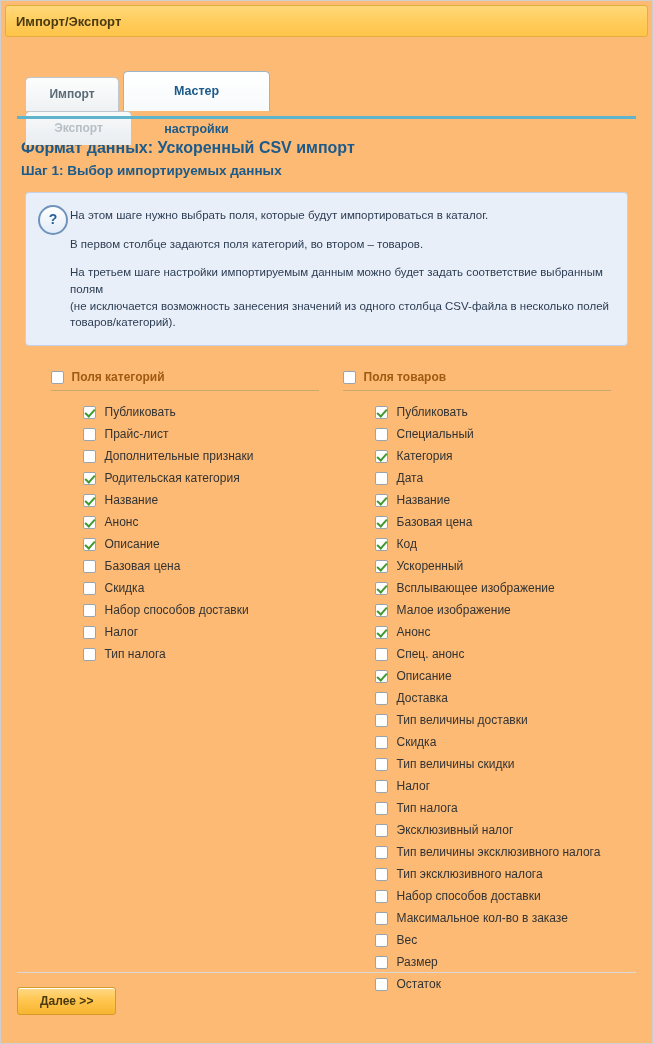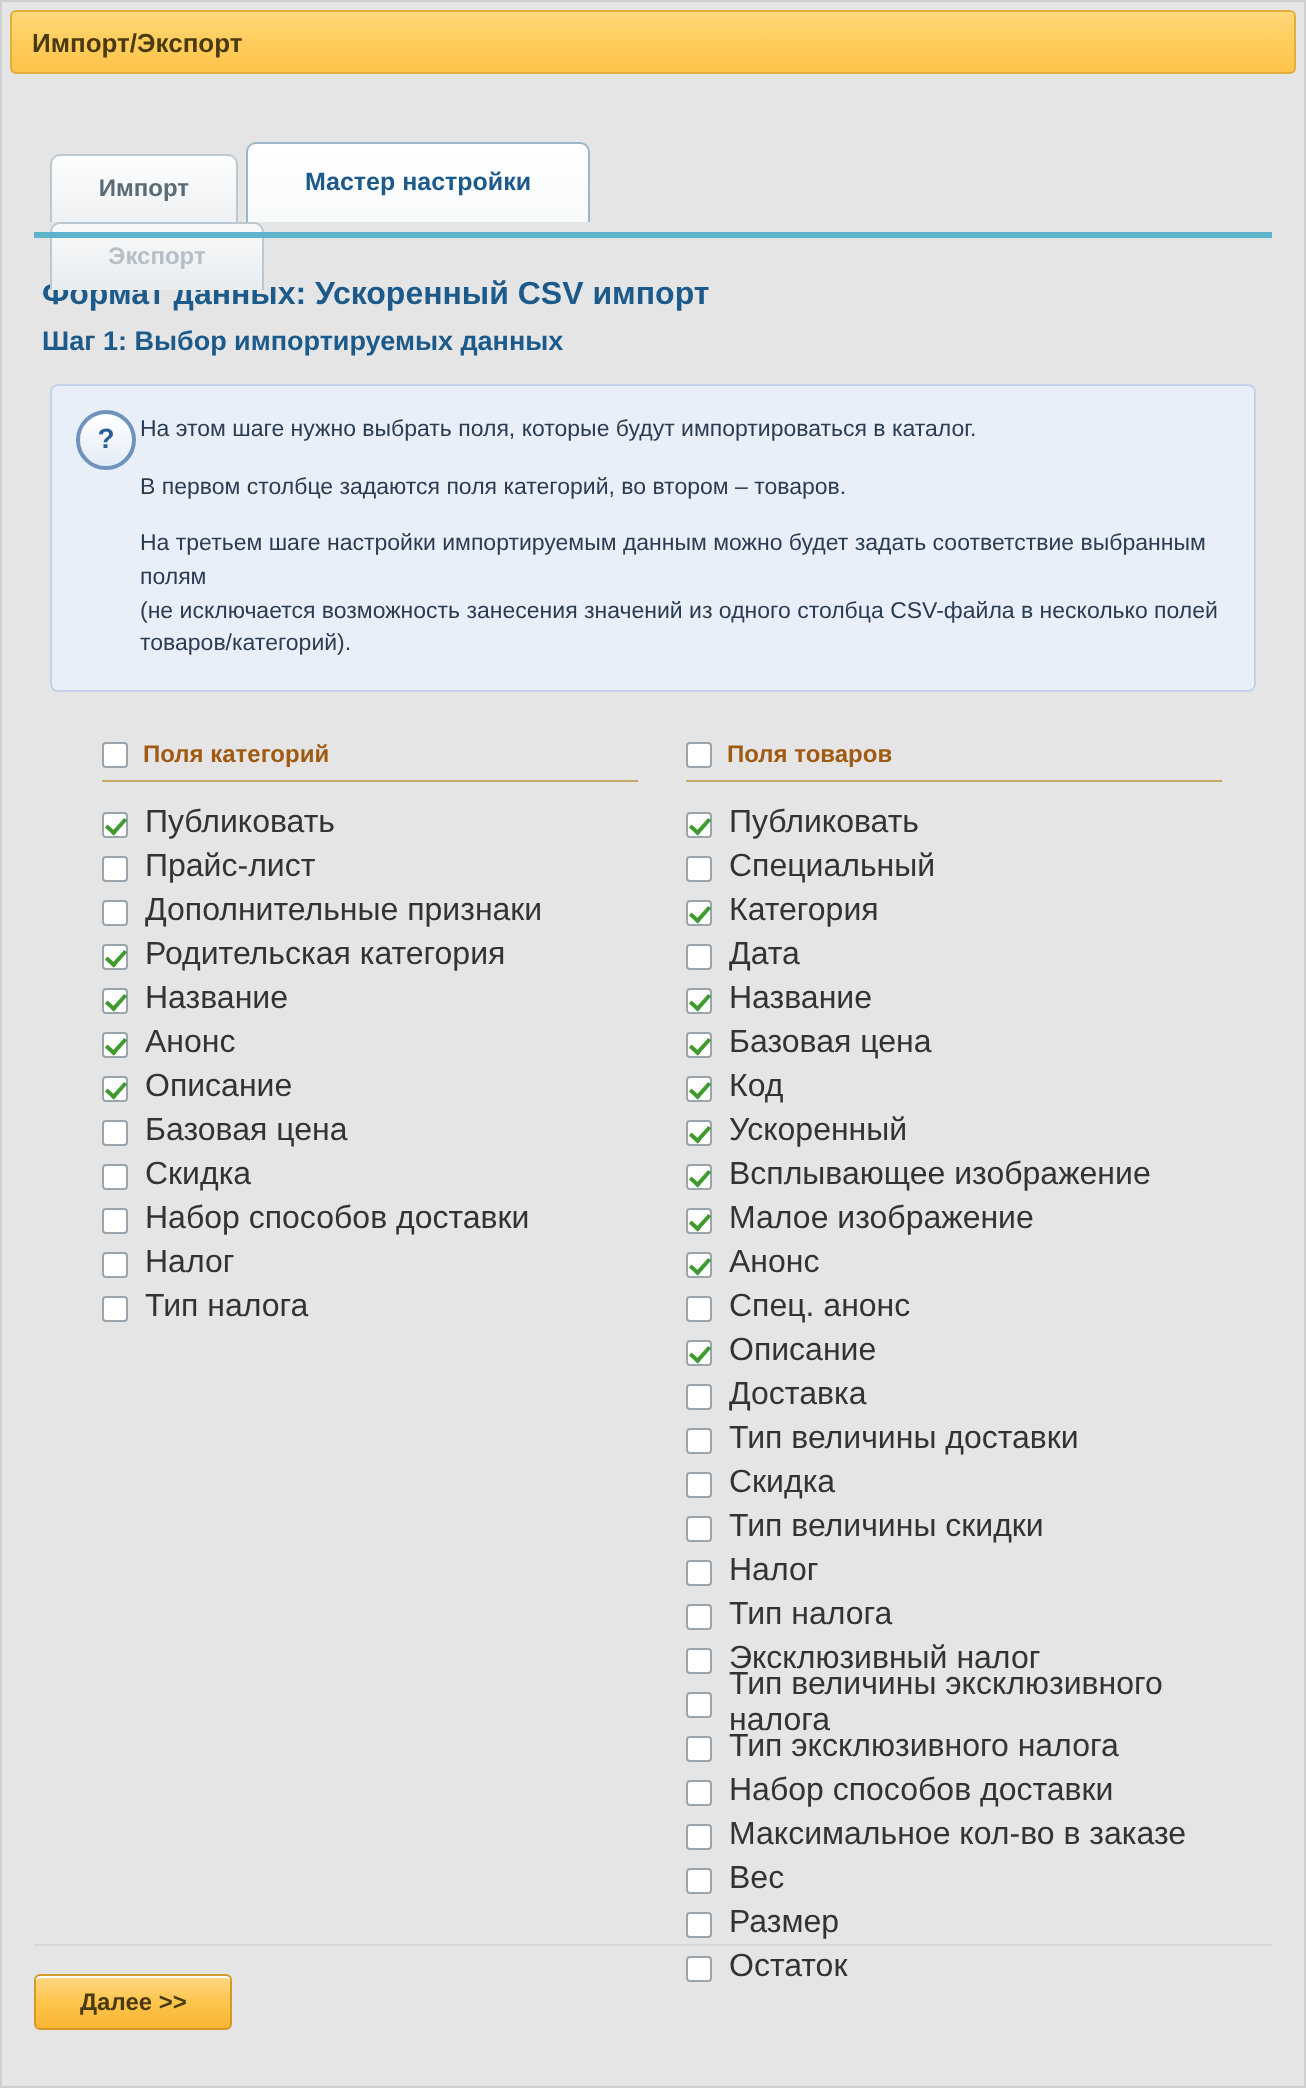--- a/index.html
+++ b/index.html
@@ -13,21 +13,21 @@
     font-family: "Liberation Sans", sans-serif;
     font-size: 12px;
     color: #333333;
   }
   .page {
     position: relative;
     width: 653px;
     height: 1044px;
     box-sizing: border-box;
     border: 1px solid #cfcfcf;
-    background: #e5e5e5;
+    background: #fdba74;
     overflow: hidden;
   }
   
   .titlebar {
     height: 32px;
     margin: 4px 4px 0 4px;
     background: linear-gradient(to bottom, #ffd87a 0%, #ffcd5c 50%, #ffc44a 100%);
     border: 1px solid #e2ae3c;
     border-radius: 3px;
     display: flex;
@@ -65,21 +65,21 @@
     background: linear-gradient(to bottom, #ffffff 0%, #f7fafb 100%);
     color: #1b5a8a;
     border-color: #9bb7c7;
     z-index: 5;
   }
   .tab.disabled {
     color: #b6bfc6;
     background: linear-gradient(to bottom, #f8f9fa 0%, #e9edf0 100%);
   }
   #tab-import { left: 16px; top: 26px; width: 94px; }
-  #tab-wizard { left: 114px; top: 20px; width: 172px; height: 40px; line-height: 38px; font-size: 12.5px;}
+  #tab-wizard { left: 114px; top: 20px; width: 147px; height: 40px; line-height: 38px; font-size: 12.5px;}
   #tab-export { left: 16px; top: 60px; width: 107px; }
   .tabs-rule {
     position: absolute;
     left: 8px;
     right: 8px;
     bottom: 4px;
     height: 3px;
     background: #5eb3cd;
   }
   
@@ -152,22 +152,23 @@
   .col-head .col-title {
     color: #a05a12;
     font-weight: bold;
     font-size: 12px;
   }
   .chk-row {
     display: flex;
     align-items: center;
     gap: 9px;
     height: 22px;
-    font-size: 16px;
+    font-size: 12px;
     color: #333333;
+    margin-left: 32px;
   }
   .cb {
     width: 13px;
     height: 13px;
     box-sizing: border-box;
     border: 1px solid #9aa4ad;
     background: #ffffff;
     border-radius: 2px;
     display: inline-block;
     position: relative;

